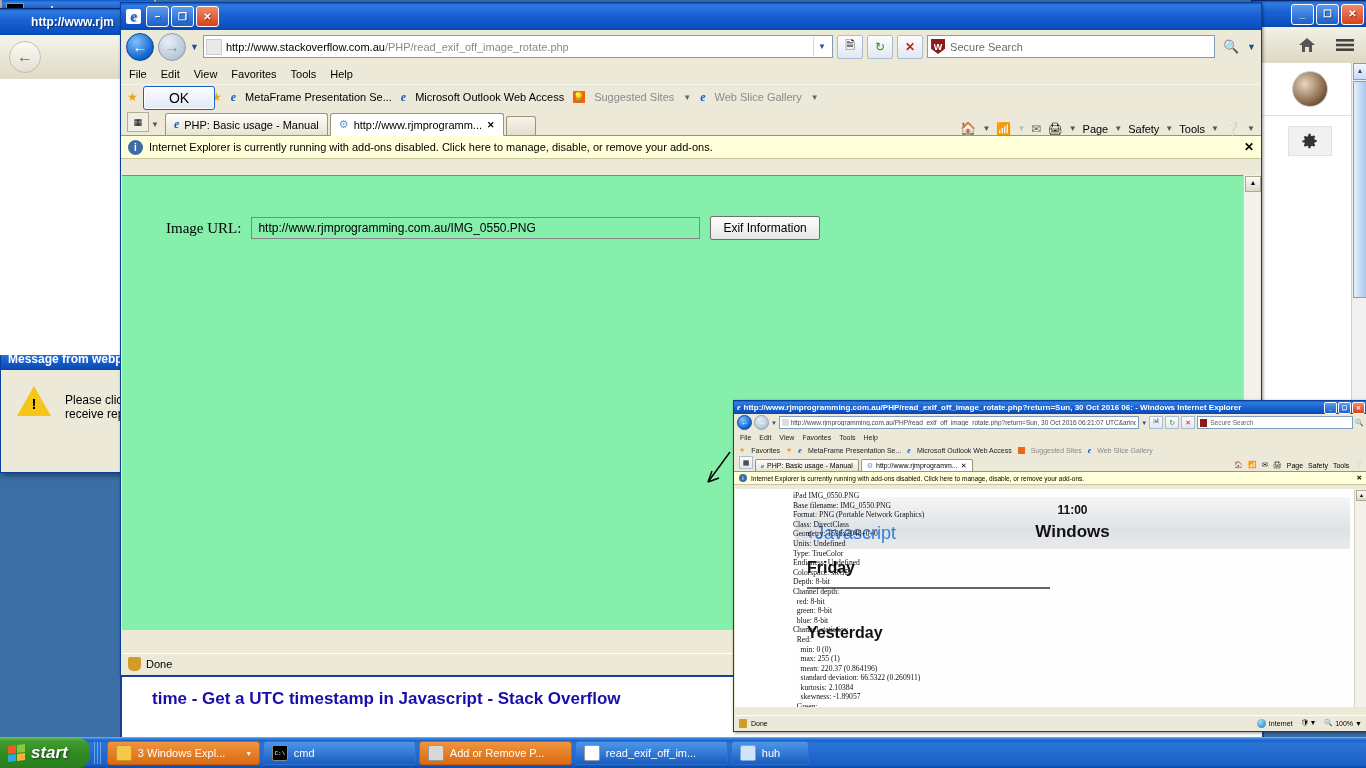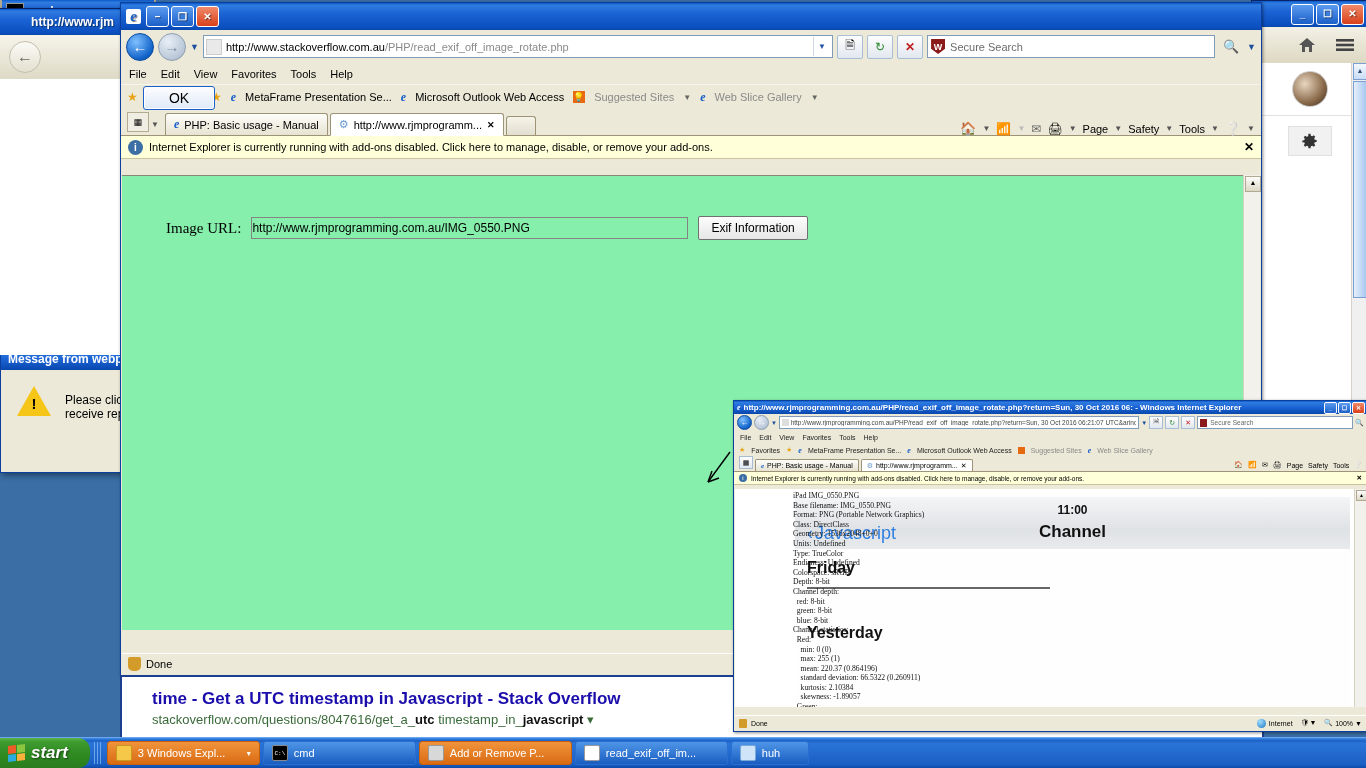--- a/index.html
+++ b/index.html
@@ -141,21 +141,21 @@
           border-radius:3px 3px 0 0;background:linear-gradient(180deg,#f6f3e8,#e2ded0);margin-bottom:0;}
   .cmdbar{position:absolute;right:6px;top:118px;display:flex;align-items:center;gap:6px;font-size:11px;}
   .infobar{height:22px;background:#ffffd9;border-bottom:1px solid #c9c49d;
            display:flex;align-items:center;gap:6px;padding:0 7px;font-size:11px;}
   .infoicon{width:15px;height:15px;border-radius:50%;background:#3b6ea5;color:#fff;font-size:10px;
             font-weight:bold;display:flex;align-items:center;justify-content:center;}
   .pageview{position:absolute;left:1px;right:1px;top:172px;bottom:45px;background:#86efac;
             border-top:1px solid #8d8574;}
   .formrow{display:flex;align-items:center;gap:10px;margin:40px 0 0 44px;}
   .flabel{font-family:"Liberation Serif",serif;font-size:15px;}
-  .finput{width:435px;height:20px;border:1px solid #848484;font-size:12px;padding:0 0;
+  .finput{width:435px;height:20px;border:1px solid #848484;font-size:12px;padding:0 6px;
           font-family:"Liberation Sans",sans-serif;display:flex;align-items:center;}
   .fbtn{height:22px;padding:0 12px;border:1px solid #707070;border-radius:2px;
         background:linear-gradient(180deg,#fdfdfd,#e6e6e6);font-size:12px;
         display:flex;align-items:center;justify-content:center;}
   .statusbar{position:absolute;left:1px;right:1px;bottom:1px;height:20px;background:#ece9d8;
              border-top:1px solid #fff;display:flex;align-items:center;gap:5px;padding-left:6px;font-size:11px;}
   .statusicon{width:13px;height:14px;background:#d39b2a;border-radius:2px 2px 5px 5px;}
   .pgscroll{position:absolute;right:1px;top:172px;bottom:25px;width:16px;background:#f2f1ec;
             border-left:1px solid #d6d2c2;}
   .pgscroll .ar{width:14px;height:14px;margin:1px;background:linear-gradient(180deg,#fcfcfa,#ddd8c6);
@@ -493,21 +493,20 @@
   </div>
 
   <div class="statusbar">
     <span class="statusicon"></span>
     <span>Done</span>
   </div>
 </div>
 
 <div id="soStrip" class="abs">
   <div class="so-title">time - Get a UTC timestamp in Javascript - Stack Overflow</div>
-  <div class="so-url"><span>stackoverflow.com/questions/8047616/get_a_</span><b>utc</b><span> timestamp_in_</span><b>javascript</b> <span>▾</span></div>
 </div>
 
 <div class="xpwin" id="nestIE">
   <div class="ntitle">
     <span style="font-family:'Liberation Serif',serif;font-style:italic;font-weight:bold;color:#fff;">e</span>
     <span style="flex:1;overflow:hidden;text-overflow:ellipsis;">http://www.rjmprogramming.com.au/PHP/read_exif_off_image_rotate.php?return=Sun, 30 Oct 2016 06: - Windows Internet Explorer</span>
     <div class="nbtns">
       <div class="nbtn">_</div>
       <div class="nbtn">☐</div>
       <div class="nbtn close">✕</div>
@@ -582,21 +581,21 @@
 
   <div class="ninfo">
     <span class="ninfoicon">i</span>
     <span style="flex:1;">Internet Explorer is currently running with add-ons disabled. Click here to manage, disable, or remove your add-ons.</span>
     <span style="font-weight:bold;">✕</span>
   </div>
 
   <div class="npage">
     <div class="ipad-hdr">
       <div class="ipad-time">11:00</div>
-      <div class="ipad-moments">Channel</div>
+      <div class="ipad-moments">Windows</div>
       <div class="ipad-coll">
         <span>‹</span>
         <span>Javascript</span>
       </div>
     </div>
     <div class="ipad-body">
       <div class="dayline" style="left:12px;top:10px;">Friday</div>
       <div style="position:absolute;left:12px;top:38px;right:300px;height:2px;background:#666;"></div>
       <div class="dayline" style="left:12px;top:75px;">Yesterday</div>
 

